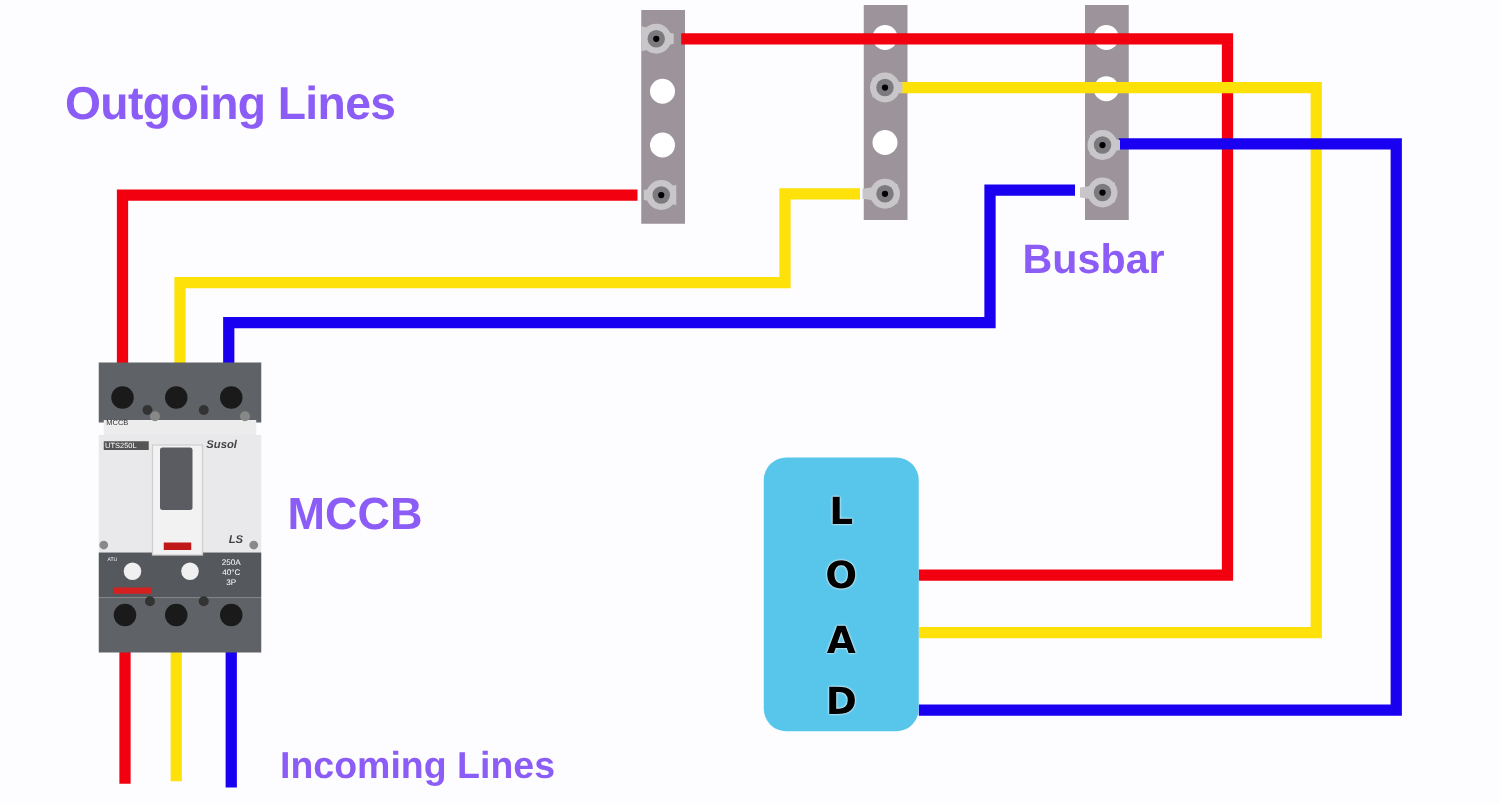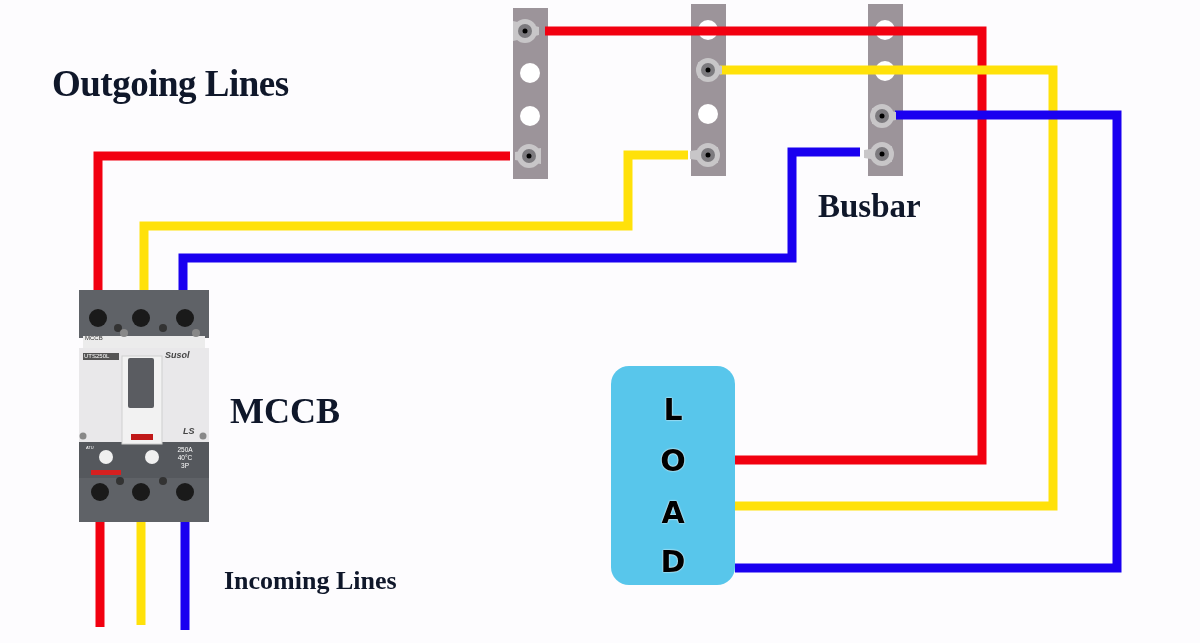--- a/index.html
+++ b/index.html
@@ -1,22 +1,22 @@
 <!DOCTYPE html>
 <html><head>
 <meta charset="utf-8">
 <style>
   html, body { margin:0; padding:0; }
   body { width:1200px; height:643px; background:#fdfcfe; position:relative; overflow:hidden; font-family:"Liberation Sans", sans-serif; }
   svg#diagram { position:absolute; left:0; top:0; }
-  .lbl { position:absolute; font-family:Liberation Serif, serif; font-weight:bold; color:#0f172a; white-space:nowrap; }
+  .lbl { position:absolute; font-family:Liberation Sans, sans-serif; font-weight:bold; color:#8b5cf6; white-space:nowrap; }
   #lbl-out { left:52px; top:62px; font-size:37px; letter-spacing:-0.5px; }
   #lbl-bus { left:818px; top:188px; font-size:33px;text-align:center; }
   #lbl-mccb { left:230px; top:390px; font-size:36px; }
-  #lbl-in { left:224px; top:566px; font-size:26px; }
+  #lbl-in { left:224px; top:596px; font-size:30px; }
   .load-box { position:absolute; left:611px; top:366px; width:124px; height:219px; background:#58c6eb; border-radius:18px; }
   .load-letter { position:absolute; left:0; width:100%; text-align:center; font-family:"DejaVu Sans", sans-serif; font-weight:bold; font-size:30px; color:#000; text-shadow:0 0 2px #fff, 0 0 1px #fff; }
   .mccb-txt { font-family:"Liberation Sans", sans-serif; }
 </style>
 </head>
 <body>
 
 <svg id="diagram" width="1200" height="643" viewBox="0 0 1200 643">
 
   <g>

